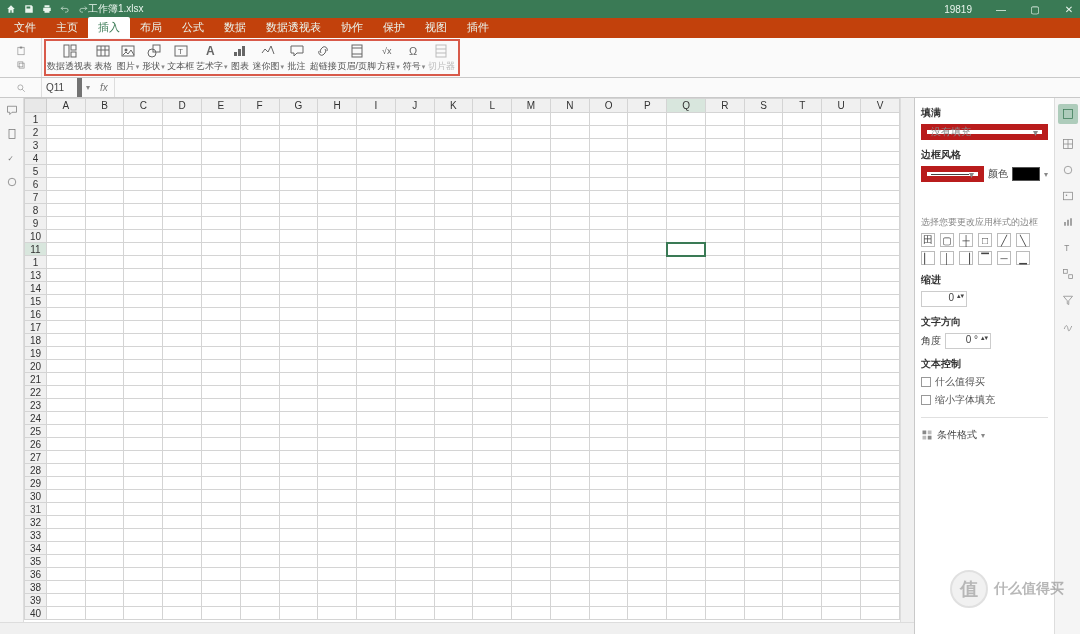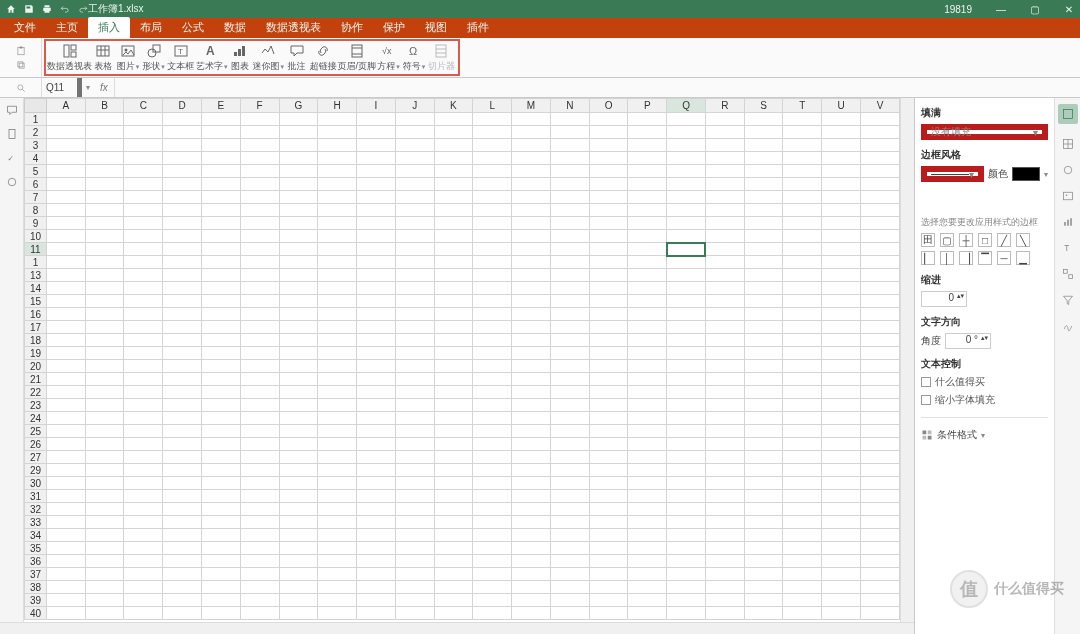--- a/index.html
+++ b/index.html
@@ -1000,20 +1000,45 @@
                 <td class="cell"></td>
                 <td class="cell"></td>
                 <td class="cell"></td>
                 <td class="cell"></td>
                 <td class="cell"></td>
                 <td class="cell"></td>
                 <td class="cell"></td>
                 <td class="cell"></td>
               </tr>
               <tr>
+                <th class="rowhdr">28</th>
+                <td class="cell"></td>
+                <td class="cell"></td>
+                <td class="cell"></td>
+                <td class="cell"></td>
+                <td class="cell"></td>
+                <td class="cell"></td>
+                <td class="cell"></td>
+                <td class="cell"></td>
+                <td class="cell"></td>
+                <td class="cell"></td>
+                <td class="cell"></td>
+                <td class="cell"></td>
+                <td class="cell"></td>
+                <td class="cell"></td>
+                <td class="cell"></td>
+                <td class="cell"></td>
+                <td class="cell"></td>
+                <td class="cell"></td>
+                <td class="cell"></td>
+                <td class="cell"></td>
+                <td class="cell"></td>
+                <td class="cell"></td>
+              </tr>
+              <tr>
                 <th class="rowhdr">29</th>
                 <td class="cell"></td>
                 <td class="cell"></td>
                 <td class="cell"></td>
                 <td class="cell"></td>
                 <td class="cell"></td>
                 <td class="cell"></td>
                 <td class="cell"></td>
                 <td class="cell"></td>
                 <td class="cell"></td>
@@ -1176,45 +1201,20 @@
                 <td class="cell"></td>
                 <td class="cell"></td>
                 <td class="cell"></td>
                 <td class="cell"></td>
                 <td class="cell"></td>
                 <td class="cell"></td>
                 <td class="cell"></td>
               </tr>
               <tr>
                 <th class="rowhdr">36</th>
-                <td class="cell"></td>
-                <td class="cell"></td>
-                <td class="cell"></td>
-                <td class="cell"></td>
-                <td class="cell"></td>
-                <td class="cell"></td>
-                <td class="cell"></td>
-                <td class="cell"></td>
-                <td class="cell"></td>
-                <td class="cell"></td>
-                <td class="cell"></td>
-                <td class="cell"></td>
-                <td class="cell"></td>
-                <td class="cell"></td>
-                <td class="cell"></td>
-                <td class="cell"></td>
-                <td class="cell"></td>
-                <td class="cell"></td>
-                <td class="cell"></td>
-                <td class="cell"></td>
-                <td class="cell"></td>
-                <td class="cell"></td>
-              </tr>
-              <tr>
-                <th class="rowhdr">37</th>
                 <td class="cell"></td>
                 <td class="cell"></td>
                 <td class="cell"></td>
                 <td class="cell"></td>
                 <td class="cell"></td>
                 <td class="cell"></td>
                 <td class="cell"></td>
                 <td class="cell"></td>
                 <td class="cell"></td>
                 <td class="cell"></td>

